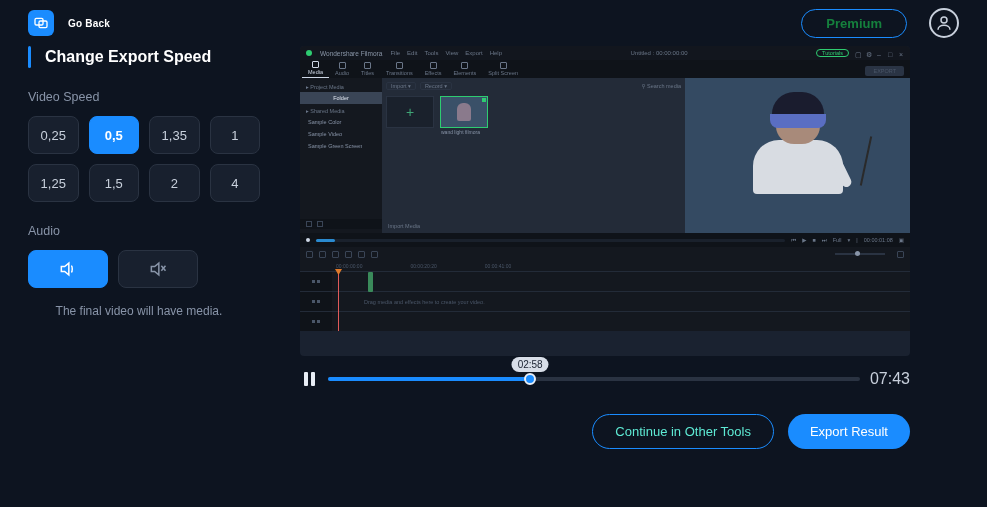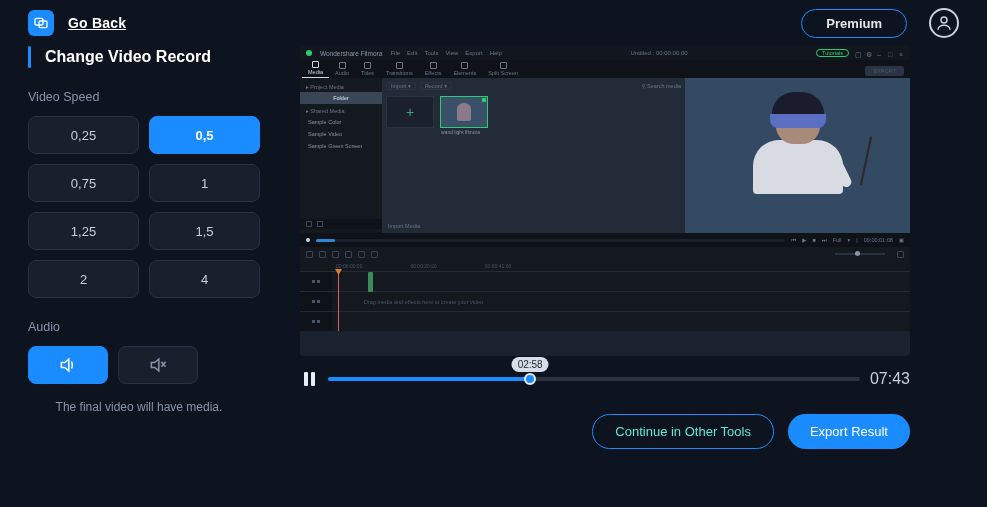--- a/index.html
+++ b/index.html
@@ -19,29 +19,28 @@
 .app-icon {
   width: 26px; height: 26px;
   background: #1a8cff;
   border-radius: 6px;
   display: flex; align-items: center; justify-content: center;
   margin-right: 14px;
 }
 .app-icon svg { width: 16px; height: 16px; }
 .back-link {
   color: #ffffff;
-  font-size: 14px;
+  font-size: 10px;
   font-weight: 600;
-  text-decoration: underline;
   letter-spacing: .2px;
 }
 .top-spacer { flex: 1; }
 .premium-btn {
   border: 1.5px solid #1a8cff;
-  color: #e5e5e5;
+  color: #15803d;
   background: transparent;
   border-radius: 18px;
   padding: 6px 24px;
   font-size: 13px;
   font-weight: 600;
   margin-right: 22px;
 }
 .avatar-icon {
   width: 30px; height: 30px;
   border: 2px solid #c8d0dc;
@@ -70,21 +69,21 @@
 }
 .panel-title {
   color: #ffffff; font-size: 16px; font-weight: 600;
 }
 .section-label {
   color: #8894a8; font-size: 12.5px;
   margin-bottom: 12px;
 }
 .speed-grid {
   display: grid;
-  grid-template-columns: 1fr 1fr;
+  grid-template-columns: 1fr 1fr 1fr 1fr;
   gap: 10px;
   margin-bottom: 22px;
 }
 .speed-btn {
   height: 38px;
   border-radius: 8px;
   border: 1px solid #2a3342;
   background: #18202e;
   color: #c8d0dc;
   font-size: 13px;
@@ -294,27 +293,27 @@
       <circle cx="12" cy="8" r="4"></circle>
         <path d="M4 21c0-4 4-6 8-6s8 2 8 6"></path>
     </svg>
   </div>
 </div>
 
 <div class="main">
   <div class="left">
     <div class="panel-title-wrap">
       <div class="title-bar"></div>
-      <div class="panel-title">Change Video Record</div>
+      <div class="panel-title">Change Export Speed</div>
     </div>
     <div class="section-label">Video Speed</div>
     <div class="speed-grid">
       <button class="speed-btn">0,25</button>
       <button class="speed-btn active">0,5</button>
-      <button class="speed-btn">0,75</button>
+      <button class="speed-btn">1,35</button>
       <button class="speed-btn">1</button>
       <button class="speed-btn">1,25</button>
       <button class="speed-btn">1,5</button>
       <button class="speed-btn">2</button>
       <button class="speed-btn">4</button>
     </div>
     <div class="section-label">Audio</div>
     <div class="audio-row">
       <button class="audio-btn active">
         <svg viewBox="0 0 24 24">

